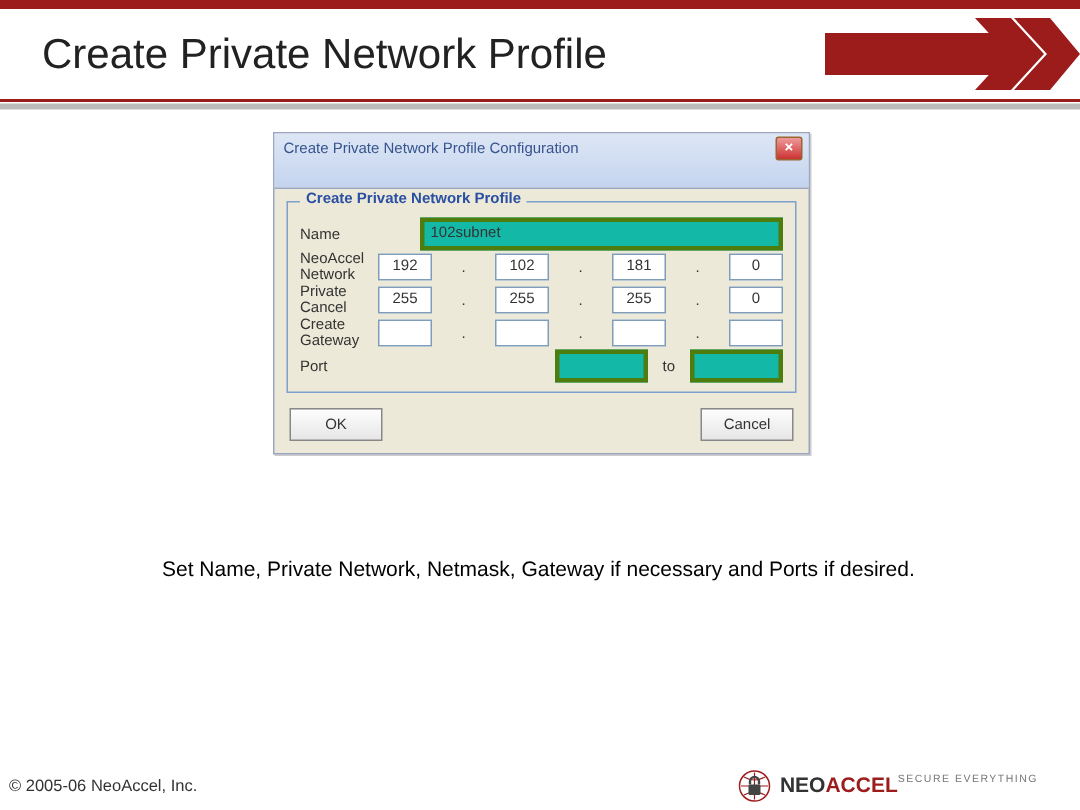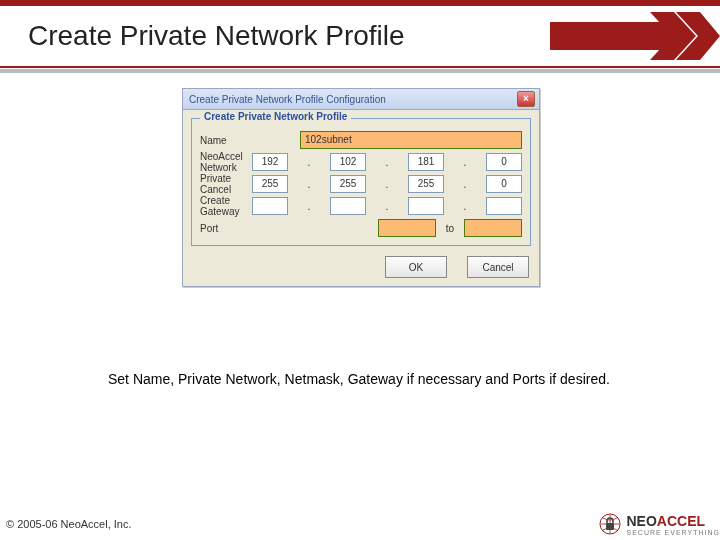--- a/index.html
+++ b/index.html
@@ -6,43 +6,43 @@
   
   .slide-header{position:relative;height:70px;border-top:6px solid #9c1b1b}
   .slide-header .title{position:absolute;left:28px;top:14px;font-size:28px;color:#222}
   .chev-band{position:absolute;right:0;top:6px;height:48px;width:170px;display:flex;align-items:center}
   .chev-band .bar{position:absolute;left:0;right:48px;top:10px;height:28px;background:#9c1b1b}
   .chev-band svg{position:absolute;right:0;top:0}
   .slide-header .under{position:absolute;left:0;right:0;top:60px;height:2px;background:#9c1b1b}
   .slide-header .under2{position:absolute;left:0;right:0;top:63px;height:4px;background:#bbb}
   
   .dialog{position:absolute;left:182px;top:88px;width:356px;border:1px solid #9aa6c4;background:#ece9d8;font-family:Tahoma,Arial,sans-serif;font-size:10px;color:#333;box-shadow:1px 1px 0 #ccc}
-  .titlebar{height:20px;background:linear-gradient(#dde6f5,#c4d4ef);border-bottom:1px solid #9aa6c4;display:flex;align-items:center;padding:0 4px 0 6px;justify-content:space-between}
+  .titlebar{height:20px;background:linear-gradient(#dde6f5,#c4d4ef);border-bottom:1px solid #9aa6c4;display:flex;align-items:center;padding:0 4px 16px 6px;justify-content:space-between}
   .titlebar span{color:#37548f;font-size:10px}
   .closebtn{width:16px;height:14px;background:linear-gradient(#e99,#c33);border:1px solid #963;border-radius:2px;display:flex;align-items:center;justify-content:center;color:#fff;font-weight:bold;font-size:10px;line-height:1}
   .group{margin:8px 8px 4px 8px;border:1px solid #7da0ce;padding:8px 8px 4px 8px;position:relative}
   .group-legend{position:absolute;top:-8px;left:8px;background:#ece9d8;padding:0 4px;color:#2a4fa3;font-weight:bold;font-size:10px}
   .row{display:flex;align-items:center;margin:4px 0;height:18px}
-  .row label{width:100px;color:#333}
-  .txt{flex:1;height:16px;border:1px solid #4d7c0f;background:#fdba74;padding:0 4px;font-size:10px;line-height:16px}
+  .row label{width:80px;color:#333}
+  .txt{flex:1;height:16px;border:3px solid #4d7c0f;background:#14b8a6;padding:0 4px;font-size:10px;line-height:16px}
   .ip{display:flex;gap:16px;align-items:center}
   .ip .oct{width:34px;height:16px;border:1px solid #7f9db9;background:#fff;text-align:center;font-size:10px;line-height:16px}
   .ip .dot{width:10px;text-align:center;color:#333}
   .port-row .txt{width:48px;flex:0 0 48px;text-align:center}
   .port-row .to{margin:0 10px;color:#333}
-  .btnbar{display:flex;justify-content:flex-end;gap:20px;padding:6px 10px 8px 10px}
+  .btnbar{display:flex;justify-content:space-between;gap:20px;padding:6px 10px 8px 10px}
   .btn{width:60px;height:20px;border:1px solid #888;background:linear-gradient(#fdfdfd,#e6e6e6);font-size:10px;display:flex;align-items:center;justify-content:center}
   
   .caption{position:absolute;left:108px;top:370px;width:540px;font-size:14px;color:#000000;line-height:1.3}
   
-  .footer{position:absolute;left:0;bottom:0;width:720px;height:28px;display:flex;align-items:center;justify-content:space-between;padding:0 0 4px 6px;box-sizing:border-box}
+  .footer{position:absolute;left:0;bottom:0;width:720px;height:28px;display:flex;align-items:center;justify-content:space-between;padding:0 28px 4px 6px;box-sizing:border-box}
   .copyright{font-size:11px;color:#333}
   .logo{display:flex;align-items:center;gap:6px}
   .logo svg{display:block}
-  .logo-text{display:flex;flex-direction:column;line-height:1}
+  .logo-text{display:flex;flex-direction:row;line-height:1}
   .logo-text .l1{font-weight:bold}
   .logo-text .l1 .neo{color:#333;font-size:14px}
   .logo-text .l1 .accel{color:#9c1b1b;font-size:14px}
   .logo-text .l2{font-size:7px;letter-spacing:1px;color:#777}
 </style>
 </head>
 <body>
 
 <div class="slide-header">
   <div class="title">Create Private Network Profile</div>

